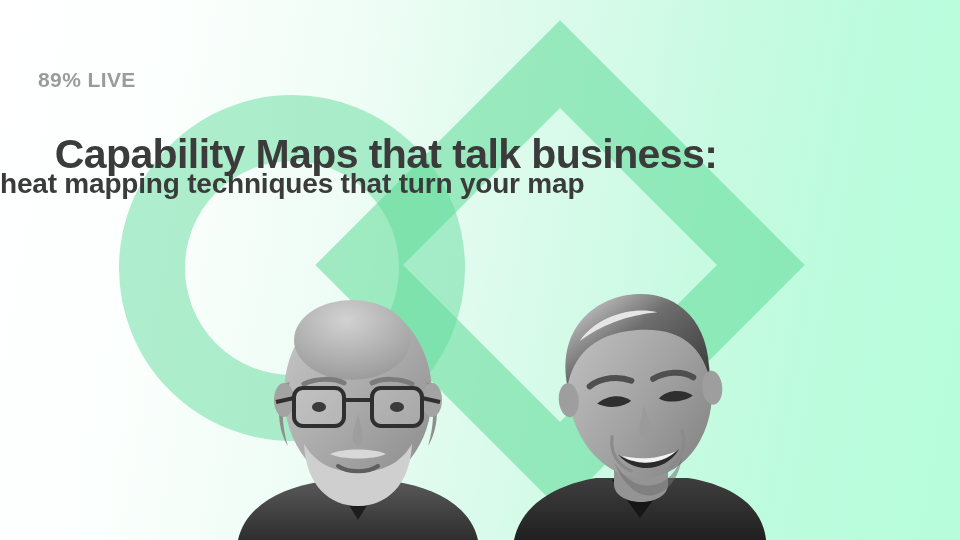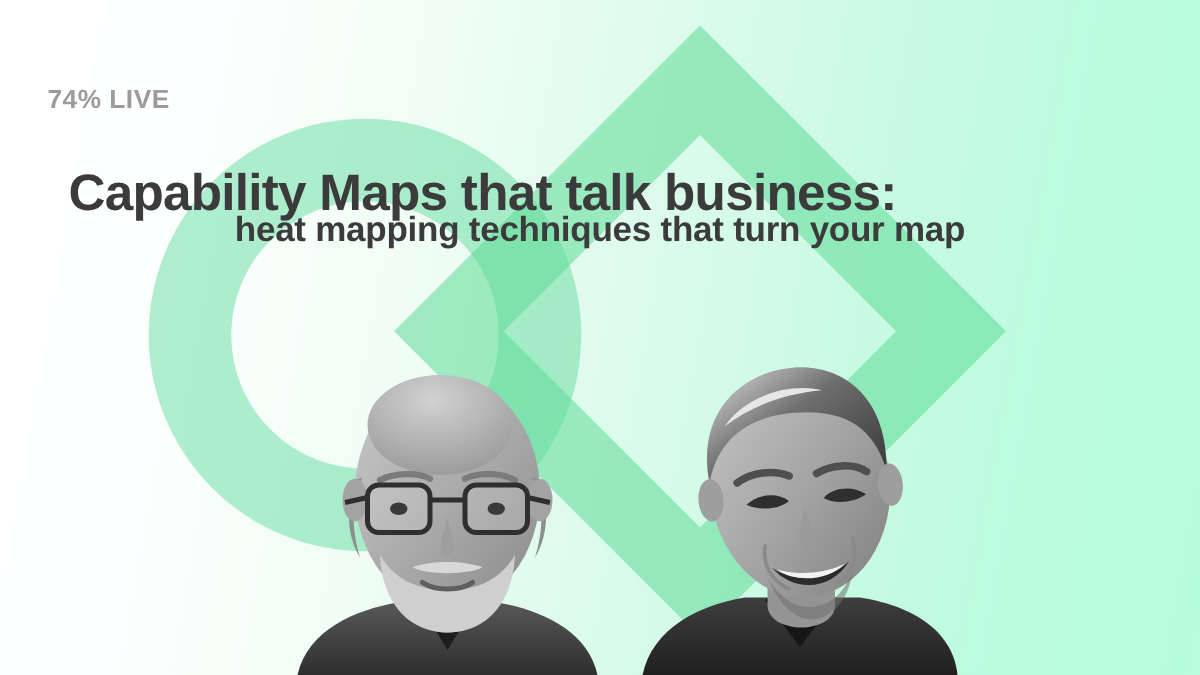--- a/index.html
+++ b/index.html
@@ -86,21 +86,20 @@
     letter-spacing: -0.6px;
     color: #3b3b3b;
     line-height: 46px;
     white-space: nowrap;
   }
   .subtitle {
     position: absolute;
     left: 0;
     top: 163px;
     width: 960px;
-    text-align: center;
     font-size: 28px;
     font-weight: bold;
     letter-spacing: -0.2px;
     color: #3b3b3b;
     line-height: 42px;
   }
   .subtitle .line { display: block; white-space: nowrap; }
 </style>
 </head>
 <body>
@@ -123,21 +122,21 @@
         </g>
 
         <g transform="rotate(45 560 265)">
           <rect x="418" y="123" width="284" height="284" fill="none" stroke="#5fdb98" stroke-opacity="0.55" stroke-width="62"></rect>
         </g>
       </g>
     </svg>
   </div>
 
   <div class="text-block">
-    <div class="live-badge">74% LIVE</div>
+    <div class="live-badge">89% LIVE</div>
 
     <h1 class="title">Capability Maps that talk business:</h1>
 
     <div class="subtitle">
       <span class="line">heat mapping techniques that turn your map</span>
     </div>
   </div>
 
   <div class="speakers">
 

